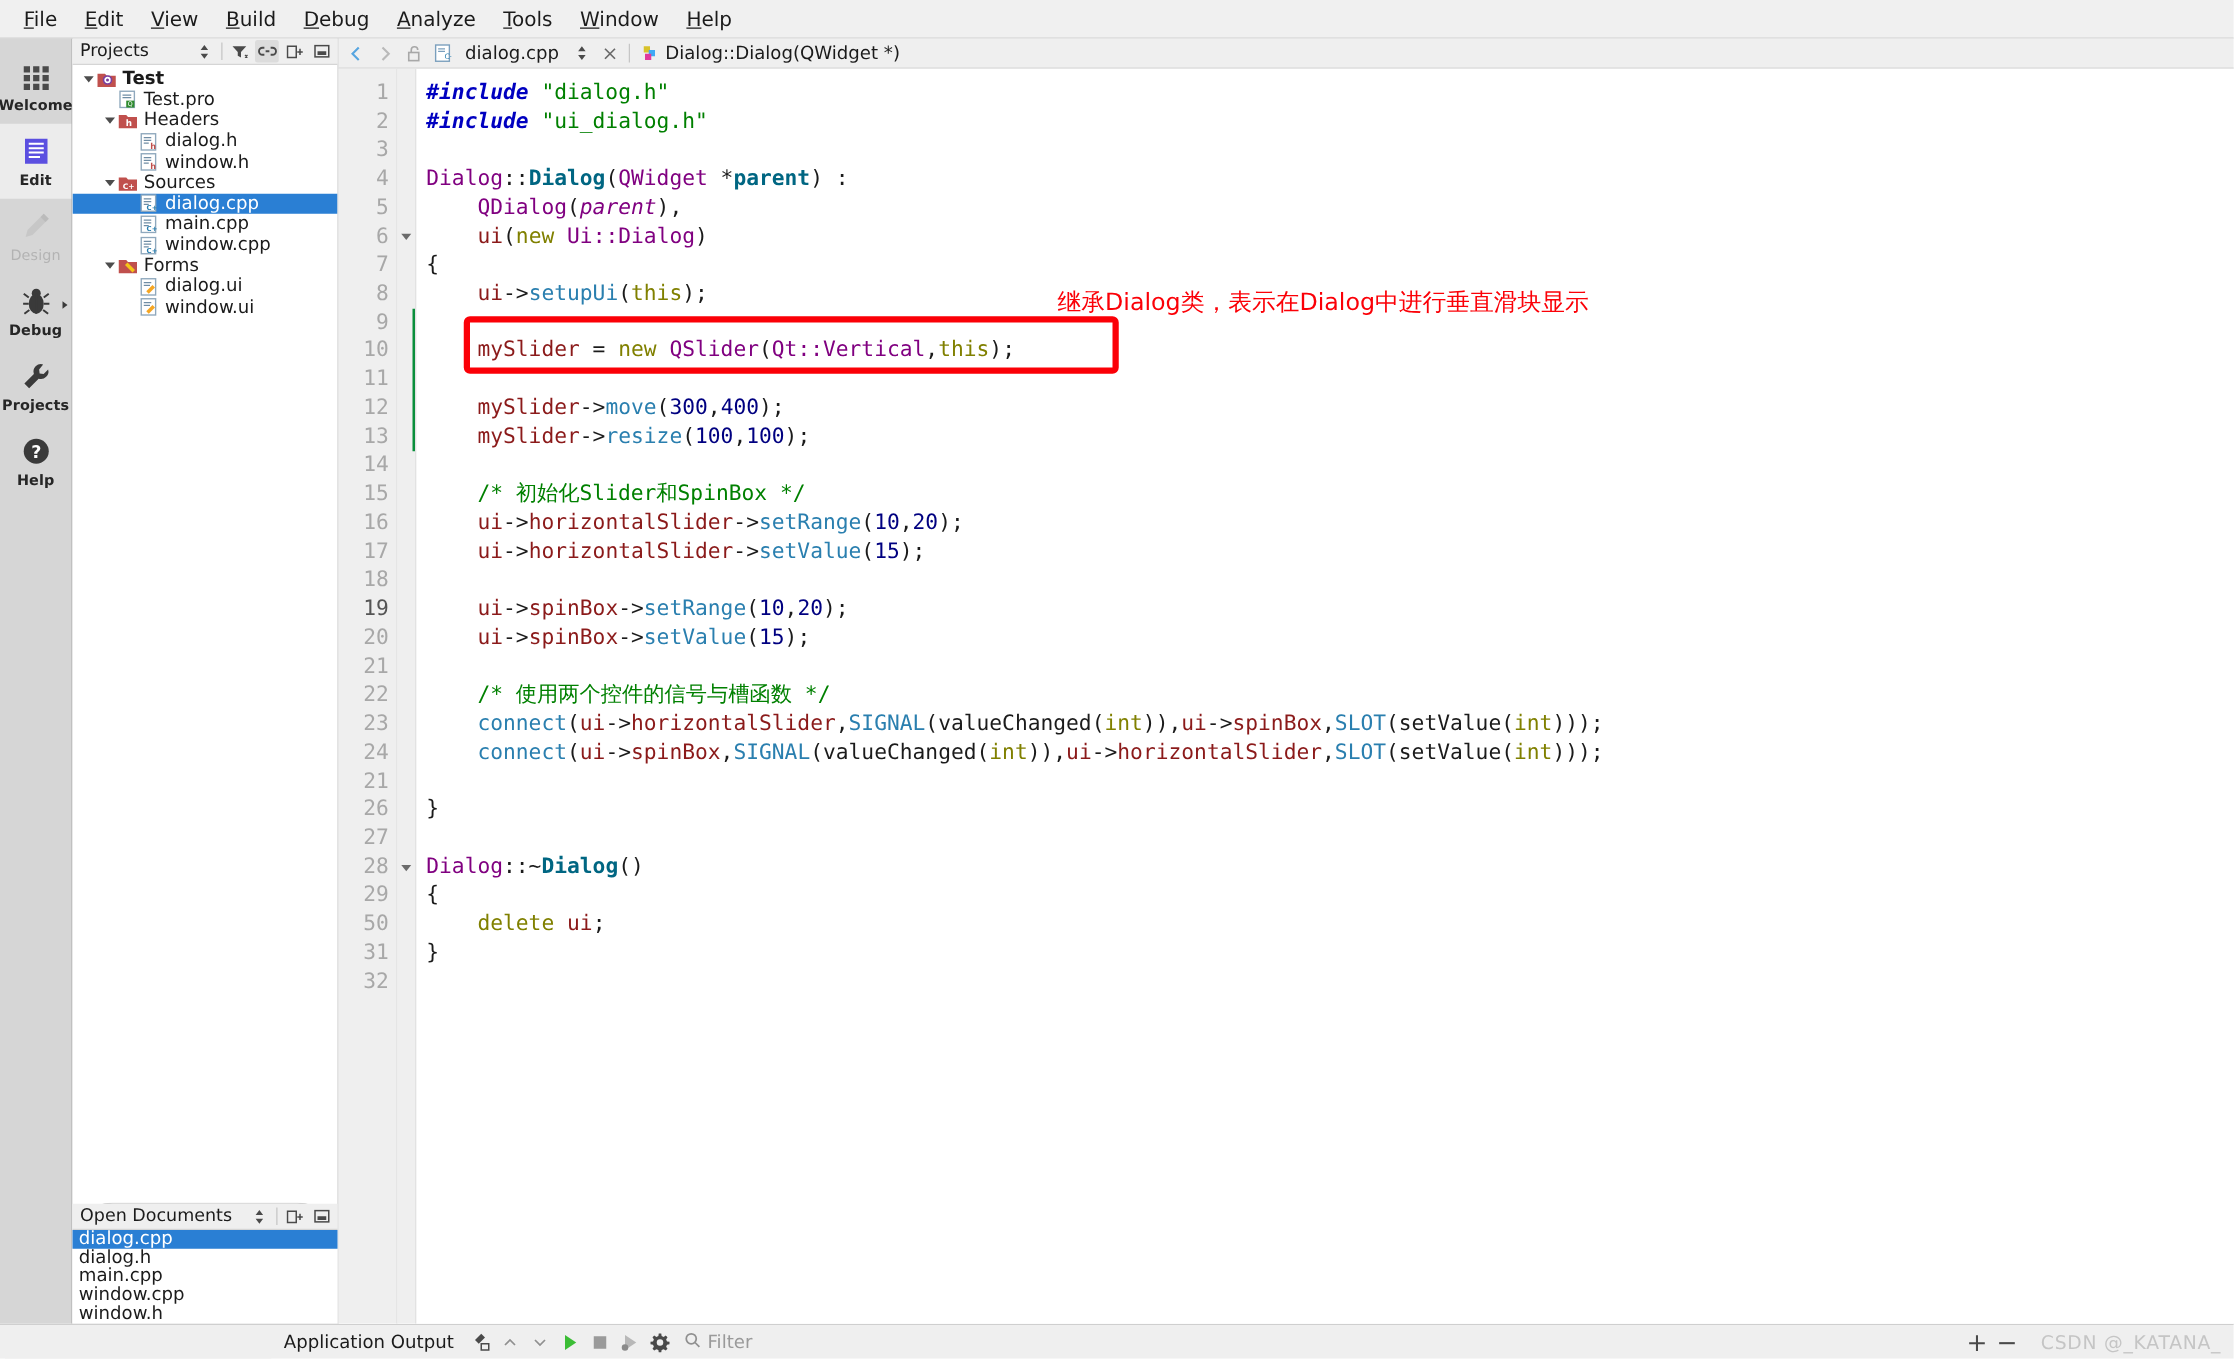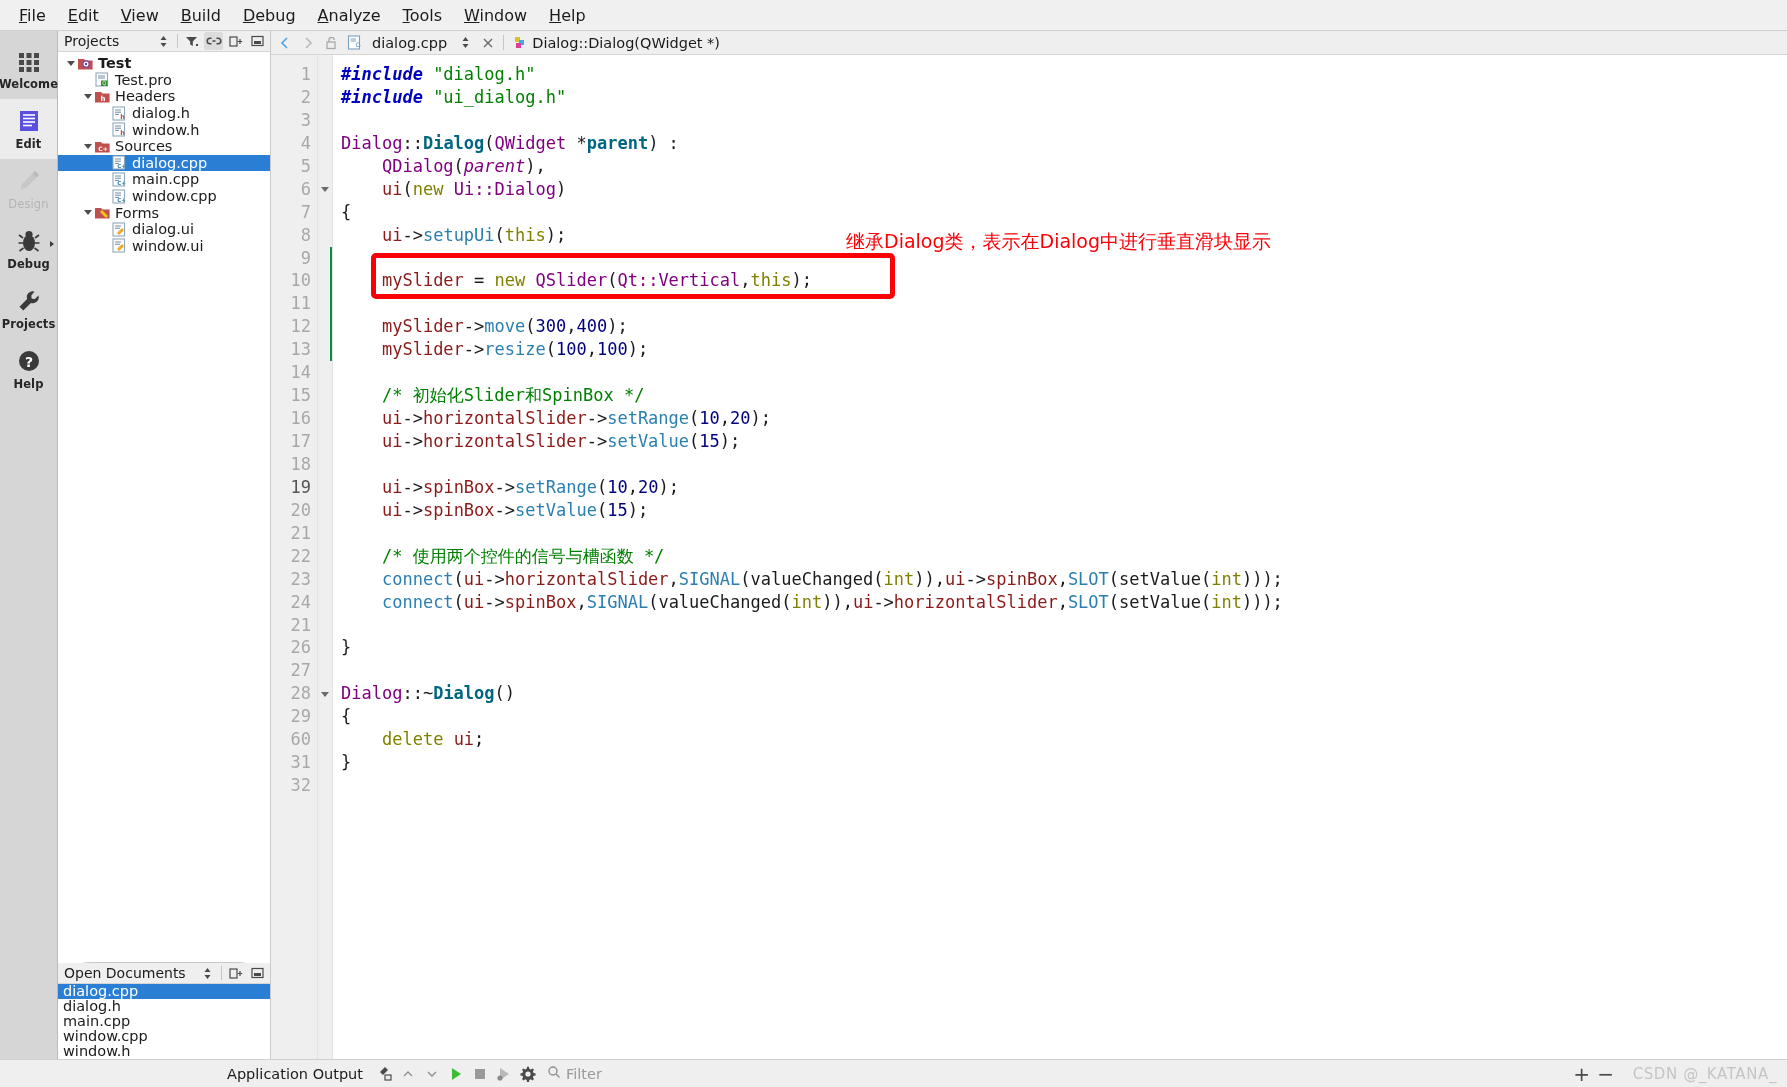--- a/index.html
+++ b/index.html
@@ -566,21 +566,21 @@
             <div class="gline">20</div>
             <div class="gline">21</div>
             <div class="gline">22</div>
             <div class="gline">23</div>
             <div class="gline">24</div>
             <div class="gline">21</div>
             <div class="gline">26</div>
             <div class="gline">27</div>
             <div class="gline">28</div>
             <div class="gline">29</div>
-            <div class="gline">60</div>
+            <div class="gline">50</div>
             <div class="gline">31</div>
             <div class="gline">32</div>
           </div>
         <div class="foldcol" id="foldcol">
             <div style="position: absolute; left: 3px; top: 131.75px; width: 0px; height: 0px; border-left: 4.5px solid transparent; border-right: 4.5px solid transparent; border-top: 5.5px solid rgb(107, 107, 107);"></div>
             <div style="position: absolute; left: 3px; top: 636.65px; width: 0px; height: 0px; border-left: 4.5px solid transparent; border-right: 4.5px solid transparent; border-top: 5.5px solid rgb(107, 107, 107);"></div>
             <div style="position: absolute; right: 0px; width: 2px; background: rgb(10, 143, 60); top: 191.6px; height: 114.75px;"></div>
           </div>
         <div class="codelines" id="codelines"><div class="cline"><span class="k-pre">#include </span><span class="k-str">"dialog.h"</span></div><div class="cline"><span class="k-pre">#include </span><span class="k-str">"ui_dialog.h"</span></div><div class="cline">&nbsp;</div><div class="cline"><span class="k-cls">Dialog</span><span class="k-plain">::</span><span class="k-ctor">Dialog</span><span class="k-plain">(</span><span class="k-cls">QWidget</span><span class="k-plain"> *</span><span class="k-ctor">parent</span><span class="k-plain">) :</span></div><div class="cline"><span class="k-plain">    </span><span class="k-cls">QDialog</span><span class="k-plain">(</span><span class="k-param">parent</span><span class="k-plain">),</span></div><div class="cline"><span class="k-plain">    </span><span class="k-fld">ui</span><span class="k-plain">(</span><span class="k-kw">new</span><span class="k-plain"> </span><span class="k-cls">Ui::Dialog</span><span class="k-plain">)</span></div><div class="cline"><span class="k-plain">{</span></div><div class="cline"><span class="k-plain">    </span><span class="k-fld">ui</span><span class="k-plain">-&gt;</span><span class="k-fn">setupUi</span><span class="k-plain">(</span><span class="k-kw">this</span><span class="k-plain">);</span></div><div class="cline">&nbsp;</div><div class="cline"><span class="k-plain">    </span><span class="k-fld">mySlider</span><span class="k-plain"> = </span><span class="k-kw">new</span><span class="k-plain"> </span><span class="k-cls">QSlider</span><span class="k-plain">(</span><span class="k-cls">Qt::Vertical</span><span class="k-plain">,</span><span class="k-kw">this</span><span class="k-plain">);</span></div><div class="cline">&nbsp;</div><div class="cline"><span class="k-plain">    </span><span class="k-fld">mySlider</span><span class="k-plain">-&gt;</span><span class="k-fn">move</span><span class="k-plain">(</span><span class="k-num">300</span><span class="k-plain">,</span><span class="k-num">400</span><span class="k-plain">);</span></div><div class="cline"><span class="k-plain">    </span><span class="k-fld">mySlider</span><span class="k-plain">-&gt;</span><span class="k-fn">resize</span><span class="k-plain">(</span><span class="k-num">100</span><span class="k-plain">,</span><span class="k-num">100</span><span class="k-plain">);</span></div><div class="cline">&nbsp;</div><div class="cline"><span class="k-cmt">    /* 初始化Slider和SpinBox */</span></div><div class="cline"><span class="k-plain">    </span><span class="k-fld">ui</span><span class="k-plain">-&gt;</span><span class="k-fld">horizontalSlider</span><span class="k-plain">-&gt;</span><span class="k-fn">setRange</span><span class="k-plain">(</span><span class="k-num">10</span><span class="k-plain">,</span><span class="k-num">20</span><span class="k-plain">);</span></div><div class="cline"><span class="k-plain">    </span><span class="k-fld">ui</span><span class="k-plain">-&gt;</span><span class="k-fld">horizontalSlider</span><span class="k-plain">-&gt;</span><span class="k-fn">setValue</span><span class="k-plain">(</span><span class="k-num">15</span><span class="k-plain">);</span></div><div class="cline">&nbsp;</div><div class="cline"><span class="k-plain">    </span><span class="k-fld">ui</span><span class="k-plain">-&gt;</span><span class="k-fld">spinBox</span><span class="k-plain">-&gt;</span><span class="k-fn">setRange</span><span class="k-plain">(</span><span class="k-num">10</span><span class="k-plain">,</span><span class="k-num">20</span><span class="k-plain">);</span></div><div class="cline"><span class="k-plain">    </span><span class="k-fld">ui</span><span class="k-plain">-&gt;</span><span class="k-fld">spinBox</span><span class="k-plain">-&gt;</span><span class="k-fn">setValue</span><span class="k-plain">(</span><span class="k-num">15</span><span class="k-plain">);</span></div><div class="cline">&nbsp;</div><div class="cline"><span class="k-cmt">    /* 使用两个控件的信号与槽函数 */</span></div><div class="cline"><span class="k-plain">    </span><span class="k-fn">connect</span><span class="k-plain">(</span><span class="k-fld">ui</span><span class="k-plain">-&gt;</span><span class="k-fld">horizontalSlider</span><span class="k-plain">,</span><span class="k-macro">SIGNAL</span><span class="k-plain">(valueChanged(</span><span class="k-kw">int</span><span class="k-plain">)),</span><span class="k-fld">ui</span><span class="k-plain">-&gt;</span><span class="k-fld">spinBox</span><span class="k-plain">,</span><span class="k-macro">SLOT</span><span class="k-plain">(setValue(</span><span class="k-kw">int</span><span class="k-plain">)));</span></div><div class="cline"><span class="k-plain">    </span><span class="k-fn">connect</span><span class="k-plain">(</span><span class="k-fld">ui</span><span class="k-plain">-&gt;</span><span class="k-fld">spinBox</span><span class="k-plain">,</span><span class="k-macro">SIGNAL</span><span class="k-plain">(valueChanged(</span><span class="k-kw">int</span><span class="k-plain">)),</span><span class="k-fld">ui</span><span class="k-plain">-&gt;</span><span class="k-fld">horizontalSlider</span><span class="k-plain">,</span><span class="k-macro">SLOT</span><span class="k-plain">(setValue(</span><span class="k-kw">int</span><span class="k-plain">)));</span></div><div class="cline">&nbsp;</div><div class="cline"><span class="k-plain">}</span></div><div class="cline">&nbsp;</div><div class="cline"><span class="k-cls">Dialog</span><span class="k-plain">::~</span><span class="k-ctor">Dialog</span><span class="k-plain">()</span></div><div class="cline"><span class="k-plain">{</span></div><div class="cline"><span class="k-plain">    </span><span class="k-kw">delete</span><span class="k-plain"> </span><span class="k-fld">ui</span><span class="k-plain">;</span></div><div class="cline"><span class="k-plain">}</span></div><div class="cline">&nbsp;</div></div>
 

